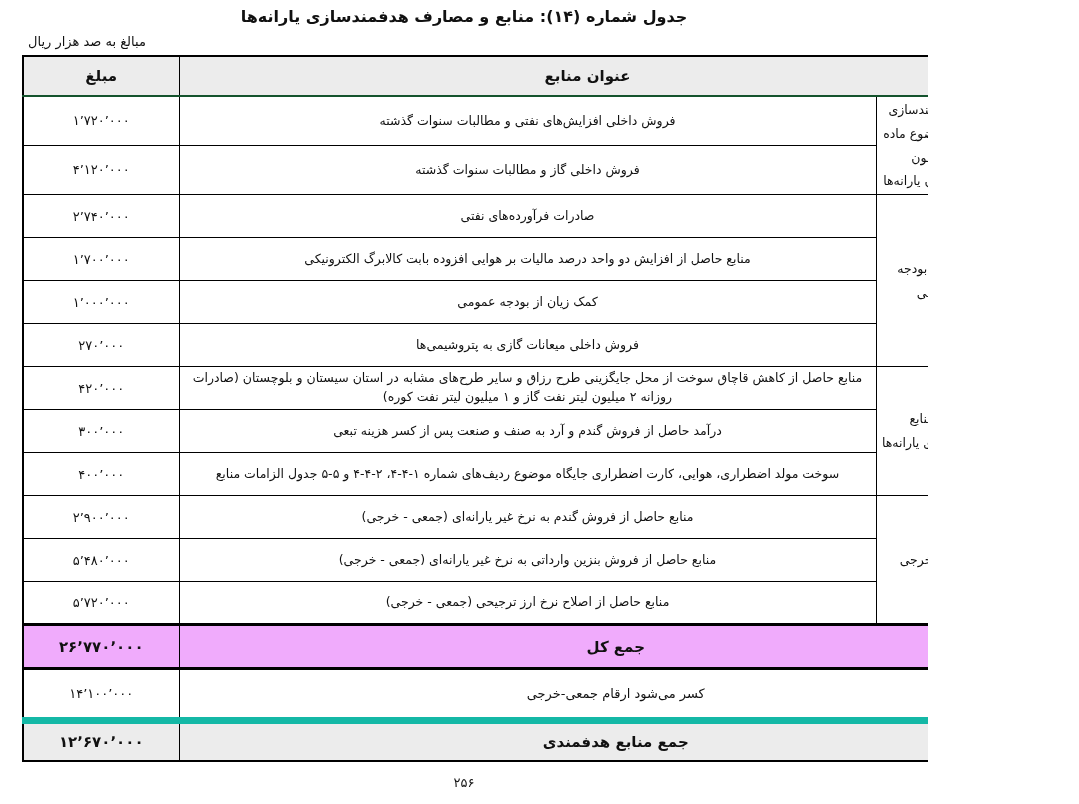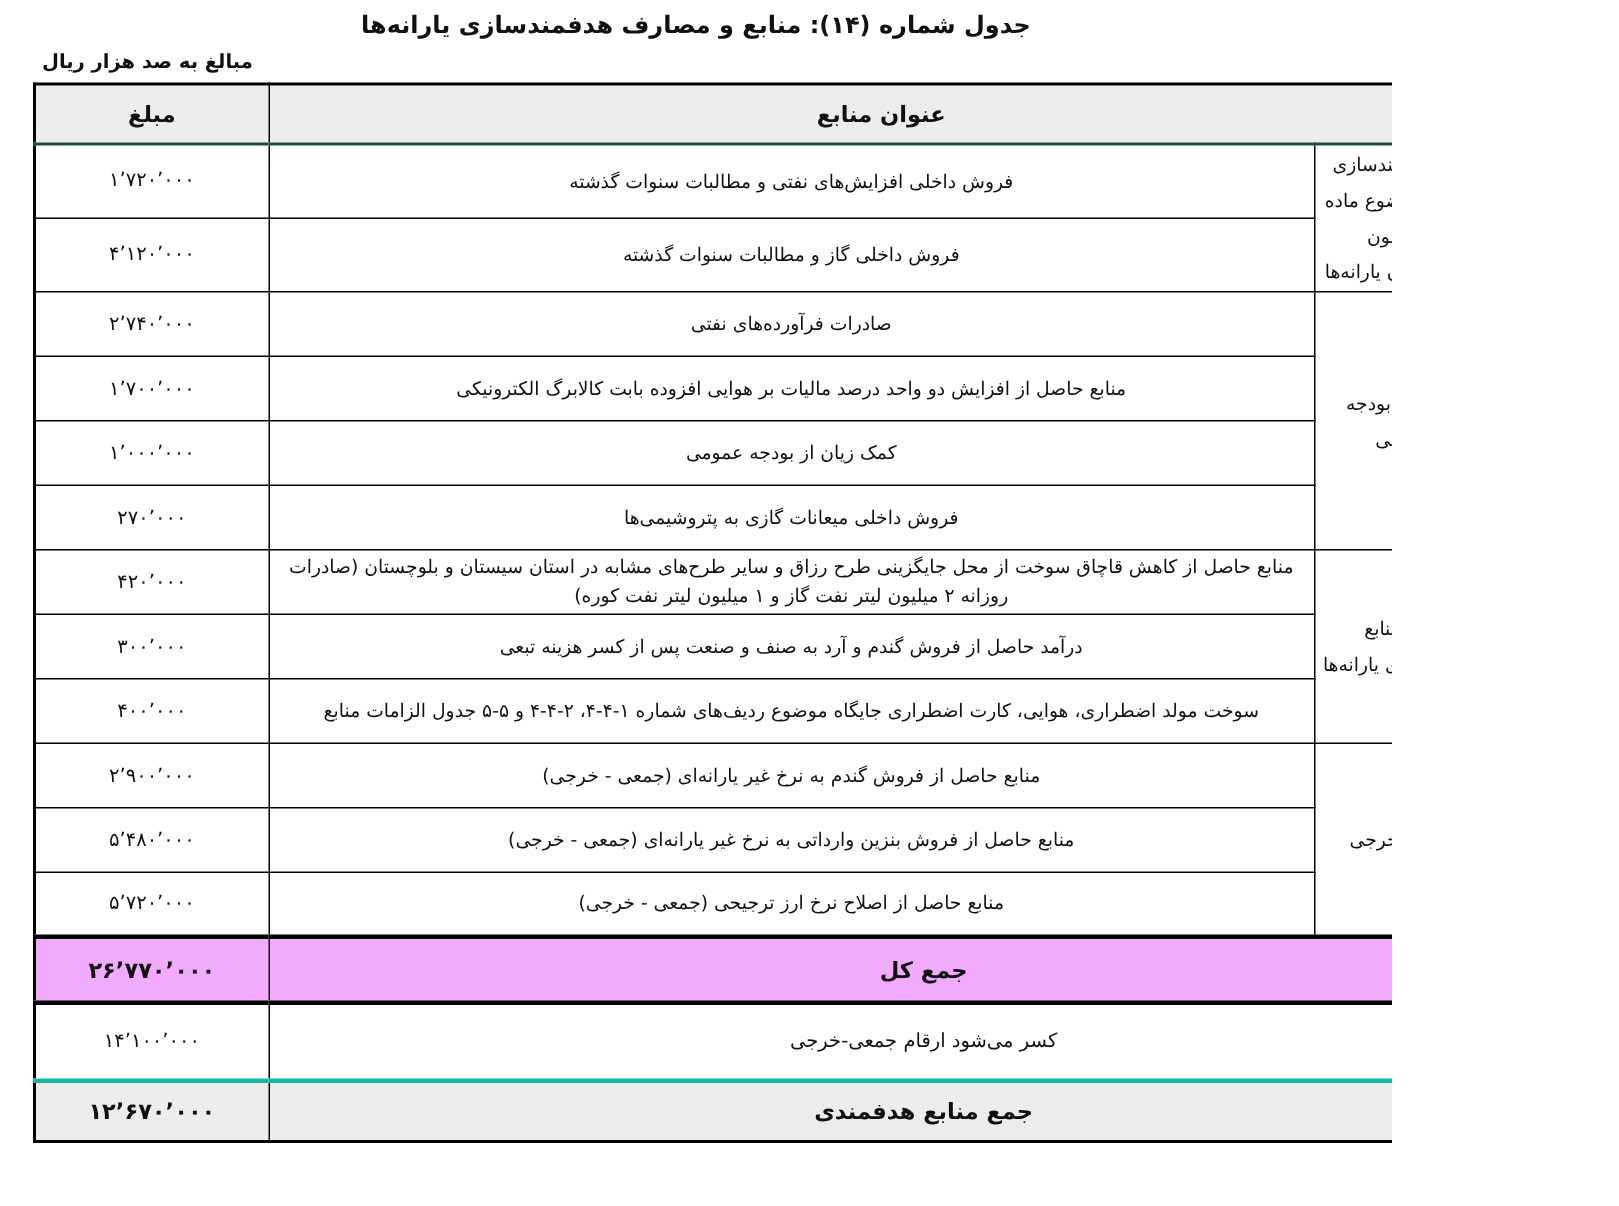--- a/index.html
+++ b/index.html
@@ -17,21 +17,21 @@
     position: absolute;
     top: 7px; right: 0; left: 0;
     text-align: center;
     font-size: 16px;
     font-weight: bold;
   }
   .unit-note {
     position: absolute;
     top: 34px; left: 28px;
     font-size: 13px;
-    font-weight: bold;
+    font-weight: normal;
     direction: rtl;
   }
   table.subsidy {
     position: absolute;
     top: 55px; left: 22px;
     width: 1030px;
     border-collapse: collapse;
     table-layout: fixed;
     border: 2px solid #000;
     direction: rtl;
@@ -67,21 +67,21 @@
     border-top: 3px solid #000;
     border-bottom: 3px solid #000;
   }
   tr.deduct-row { height: 52px; }
   tr.deduct-row td { font-size: 13px; font-weight: normal; }
   tr.grand-row { height: 40px; }
   tr.grand-row td {
     background: #ececec;
     font-weight: bold;
     font-size: 15px;
-    border-top: 3px solid #14b8a6;
+    border-top: 7px solid #14b8a6;
   }
   .page-number {
     position: absolute;
     bottom: 14px; left: 0; right: 0;
     text-align: center;
     font-size: 13px;
   }
 </style>
 </head>
 <body>
@@ -178,14 +178,15 @@
         <td colspan="3">کسر می‌شود ارقام جمعی-خرجی</td>
         <td class="amount-cell">۱۴٬۱۰۰٬۰۰۰</td>
       </tr>
       <tr class="grand-row">
         <td colspan="3">جمع منابع هدفمندی</td>
         <td>۱۲٬۶۷۰٬۰۰۰</td>
       </tr>
     </tbody>
   </table>
 
+  <div class="page-number">۲۵۶</div>
 
 </div>
 
 </body></html>

